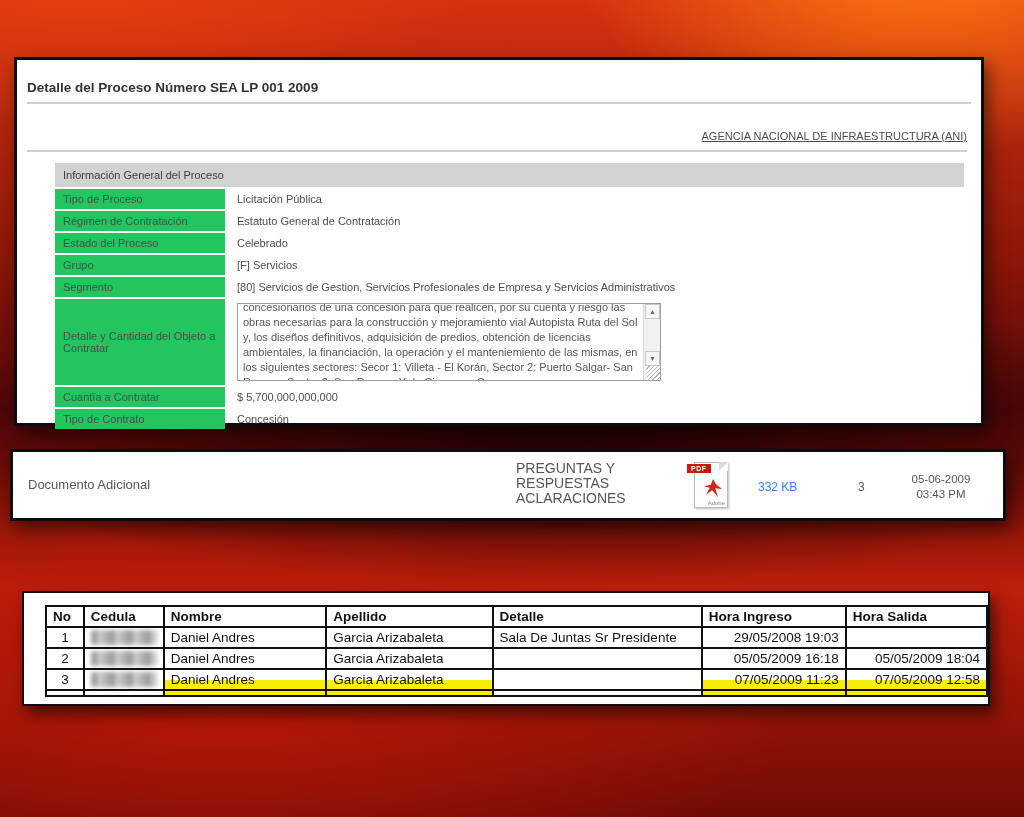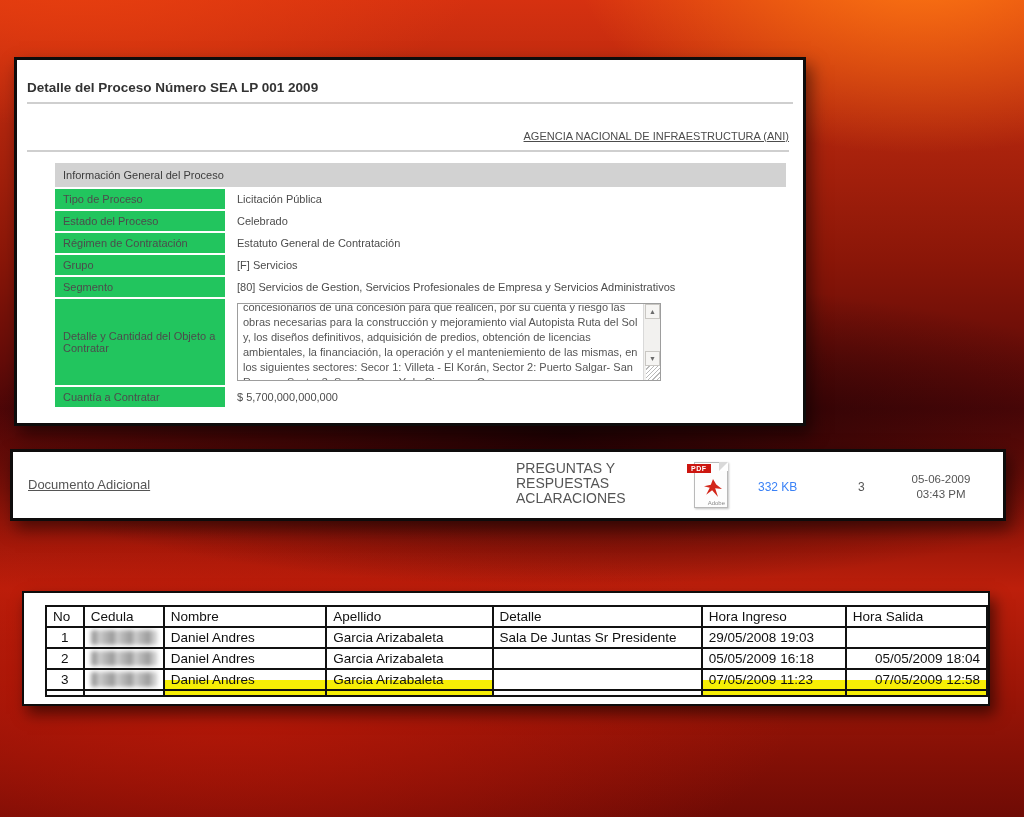--- a/index.html
+++ b/index.html
@@ -10,21 +10,21 @@
     background:
       radial-gradient(ellipse 55% 40% at 90% -6%, #ff7d12 0%, rgba(255,125,18,0) 62%),
       radial-gradient(ellipse 60% 30% at 8% -4%, #e8400f 0%, rgba(232,64,15,0) 65%),
       radial-gradient(ellipse 85% 26% at 55% 53%, rgba(30,2,4,0.92) 0%, rgba(30,2,4,0) 72%),
       radial-gradient(ellipse 80% 38% at 22% 86%, rgba(186,24,8,0.85) 0%, rgba(186,24,8,0) 70%),
       linear-gradient(180deg, #d63110 0%, #bd2a0f 10%, #8a1608 32%, #520708 50%, #7c1008 60%, #bd1f0b 72%, #9a1507 85%, #6f0b05 100%);
   }
   .panel { position:absolute; background:#fff; border:3px solid #0e0c0c; box-shadow:5px 8px 16px rgba(0,0,0,0.5); }
 
   
-  .p1 { left:14px; top:57px; width:792px; height:369px; }
+  .p1 { left:14px; top:57px; width:970px; height:369px; }
   .p1-title { margin:20px 10px 0 10px; font-size:13.5px; font-weight:bold; color:#333;
               border-bottom:2px solid #cfcfcf; padding-bottom:7px; }
   .p1-linkrow { margin:22px 14px 0 10px; text-align:right; border-bottom:2px solid #cfcfcf; padding-bottom:6px; }
   .p1-link { font-size:11px; color:#4c4c4c; text-decoration:underline; cursor:pointer; }
   .infotable { margin:11px 17px 0 38px; font-size:11px; color:#4c4c4c; }
   .sec-head { background:#d2d2d2; color:#3c3c3c; padding:6px 8px; margin-bottom:2px; }
   .frow { display:flex; margin-bottom:2px; }
   .frow .lbl { flex:0 0 170px; background:#22c55e; padding:4px 8px; margin-right:2px; }
   .frow .val { flex:1; padding:4px 10px; }
   .frow.tall .lbl { display:flex; align-items:center; }
@@ -34,21 +34,21 @@
   .sb-btn { position:absolute; left:1px; width:15px; height:15px; background:#f6f5f3; border:1px solid #c9c7c3;
             font-size:7px; color:#6b6b6b; display:flex; align-items:center; justify-content:center; cursor:pointer; }
   .sb-up { top:0; }
   .sb-dn { bottom:14px; }
   .sb-grip { position:absolute; right:0; bottom:0; width:14px; height:14px;
              background:repeating-linear-gradient(135deg, #fff 0 2px, #b9b9b9 2px 3px); }
 
   
   .p2 { left:10px; top:449px; width:996px; height:72px; }
   .p2-inner { position:relative; width:100%; height:100%; }
-  .doc-link { position:absolute; left:15px; top:25px; font-size:13px; color:#555; text-decoration:underline; cursor:pointer; }
+  .doc-link { position:absolute; left:15px; top:25px; font-size:13px; color:#555; cursor:pointer; }
   .doc-title { position:absolute; left:503px; top:9px; font-size:14px; line-height:15px; color:#555; }
   .pdf-icon { position:absolute; left:677px; top:8px; width:42px; height:50px; }
   .pdf-page { position:absolute; left:4px; top:2px; width:34px; height:46px; background:#fdfdfd;
               border:1px solid #b9b9b9; box-shadow:1px 1px 2px rgba(0,0,0,0.25); }
   .pdf-fold { position:absolute; right:-1px; top:-1px; width:0; height:0;
               border-left:9px solid #d9d9d9; border-top:9px solid #fff; transform:rotate(90deg); }
   .pdf-band { position:absolute; left:-3px; top:4px; background:#cc1610; color:#fff; font-size:7px; font-weight:bold;
               padding:1px 4px; letter-spacing:0.5px; }
   .pdf-swoosh { position:absolute; left:9px; top:16px; width:18px; height:18px; background:#d3261a;
                 clip-path:polygon(50% 0, 68% 30%, 100% 55%, 62% 52%, 78% 100%, 45% 62%, 12% 88%, 32% 48%, 0 40%, 38% 32%); }
@@ -56,27 +56,27 @@
   .doc-size { position:absolute; left:745px; top:28px; font-size:12px; color:#3b82f6; }
   .doc-count { position:absolute; left:845px; top:28px; font-size:12px; color:#555; }
   .doc-date { position:absolute; left:888px; top:20px; width:80px; font-size:11.5px; line-height:15px;
               color:#555; text-align:center; }
 
   
   .p3 { left:22px; top:591px; width:968px; height:115px; border-width:2px; box-shadow:5px 8px 14px rgba(0,0,0,0.55); }
   .vtable { position:absolute; left:21px; top:12px; border-collapse:collapse; font-size:13.5px; color:#111;
             table-layout:fixed; }
   .vtable td { border:2px solid #111; padding:1px 6px; height:21px; white-space:nowrap; overflow:hidden; background:#fff; }
-  .vtable tr.hdr td { font-weight:normal; }
+  .vtable tr.hdr td { font-weight:bold; }
   .c-no { width:38px; text-align:center; }
   .c-ced { width:80px; }
   .c-nom { width:165px; }
   .c-ape { width:168px; }
   .c-det { width:210px; }
-  .c-hin { width:145px; text-align:left; }
+  .c-hin { width:145px; text-align:right; }
   .c-hsa { width:142px; text-align:right; }
   tr.hdr .c-no, tr.hdr .c-hin, tr.hdr .c-hsa { text-align:left; }
   .blurbox { width:66px; height:15px; margin:1px 0; border-radius:2px;
              background:repeating-linear-gradient(90deg, #9e9e9e 0 6px, #c9c9c9 6px 12px, #b3b3b3 12px 18px);
              filter:blur(2px); }
   td.hl { background:linear-gradient(180deg, #fff 55%, #f6ee05 55%); }
   tr.partial td { height:6px; padding:0; border-bottom:2px solid #111; }
   tr.partial td.hl2 { background:#f6ee05; }
 </style>
 </head>
@@ -89,26 +89,26 @@
   </div>
 
   <div class="infotable">
     <div class="sec-head">Información General del Proceso</div>
 
     <div class="frow">
       <div class="lbl">Tipo de Proceso</div>
       <div class="val">Licitación Pública</div>
     </div>
     <div class="frow">
+      <div class="lbl">Régimen de Contratación</div>
+      <div class="val">Estatuto General de Contratación</div>
+    </div>
+    <div class="frow">
       <div class="lbl">Estado del Proceso</div>
       <div class="val">Celebrado</div>
-    </div>
-    <div class="frow">
-      <div class="lbl">Régimen de Contratación</div>
-      <div class="val">Estatuto General de Contratación</div>
     </div>
     <div class="frow">
       <div class="lbl">Grupo</div>
       <div class="val">[F] Servicios</div>
     </div>
     <div class="frow">
       <div class="lbl">Segmento</div>
       <div class="val">[80] Servicios de Gestion, Servicios Profesionales de Empresa y Servicios Administrativos</div>
     </div>
 
@@ -123,20 +123,24 @@
           </div>
           <div class="sb-grip"></div>
         </div>
       </div>
     </div>
 
     <div class="frow">
       <div class="lbl">Cuantía a Contratar</div>
       <div class="val">$ 5,700,000,000,000</div>
     </div>
+    <div class="frow">
+      <div class="lbl">Tipo de Contrato</div>
+      <div class="val">Concesión</div>
+    </div>
   </div>
 </div>
 
 <div class="panel p2">
   <div class="p2-inner">
     <span class="doc-link">Documento Adicional</span>
     <div class="doc-title">
       <div>PREGUNTAS Y</div>
       <div>RESPUESTAS</div>
       <div>ACLARACIONES</div>

